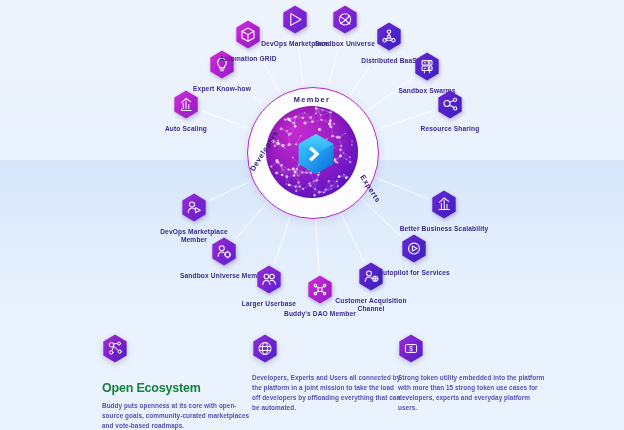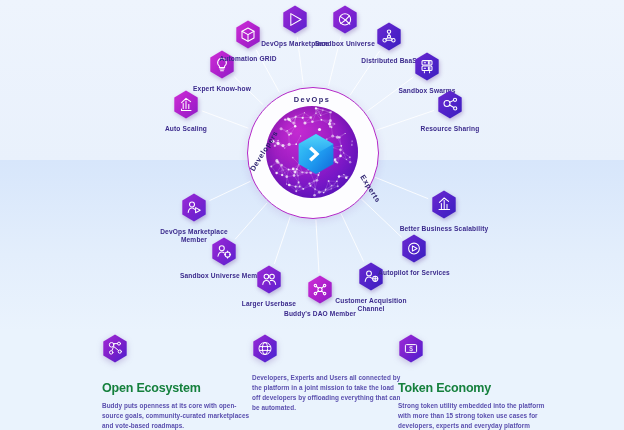--- a/index.html
+++ b/index.html
@@ -546,21 +546,21 @@
       <linearGradient id="cg2" x1="0" y1="0" x2="0" y2="1">
         <stop offset="0" stop-color="#57dbfb"></stop>
         <stop offset="100%" stop-color="#2aa6f2"></stop>
       </linearGradient>
     </defs>
     <polygon points="19,1 36.4,11 36.4,31 19,41 1.6,31 1.6,11" fill="url(#cg)"></polygon>
     <polygon points="19,1 36.4,11 19,21 1.6,11" fill="url(#cg2)" opacity=".85"></polygon>
     <path d="M14.5 13.5 L22.5 21 L14.5 28.5 L12 26 L17.6 21 L12 16 Z" fill="#ffffff"></path>
   </svg>
 
-  <div class="ring-label rl-users">DevOps</div>
+  <div class="ring-label rl-users">Member</div>
   <div class="ring-label rl-dev">Developers</div>
   <div class="ring-label rl-exp">Experts</div>
 
   <div id="nodes-layer">
       <div class="node" style="left: 186px; top: 90px;"><svg class="hex" viewBox="0 0 26 29">
           <defs>
             <linearGradient id="ng0" x1="0" y1="0" x2="1" y2="1">
        <stop offset="0" stop-color="#cf2fd6"></stop>
        <stop offset="55%" stop-color="#ae20cc"></stop>
        <stop offset="100%" stop-color="#8e1ec8"></stop>
@@ -843,18 +843,17 @@
           <linearGradient id="fg3" x1="0" y1="0" x2="1" y2="1">
             <stop offset="0" stop-color="#a02ad8"></stop>
               <stop offset="55%" stop-color="#7320cd"></stop>
               <stop offset="100%" stop-color="#4a20d2"></stop>
           </linearGradient>
         </defs>
         <polygon points="13,0.6 24.7,7.4 24.7,21.6 13,28.4 1.3,21.6 1.3,7.4" fill="url(#fg3)"></polygon>
         <rect x="7.4" y="10.6" width="11.2" height="7.8" rx="1" fill="none" stroke="#ffffff" stroke-width="1"></rect>
         <text x="13" y="16.6" font-size="6.4" fill="#ffffff" text-anchor="middle" font-family="Liberation Sans, sans-serif">$</text>
       </svg>
-      <h3>Token Economy</h3>
       <p>Strong token utility embedded into the platform with more than 15 strong token use cases for developers, experts and everyday platform users.</p>
     </div>
 
   </div>
 </div>
 
 </body></html>

